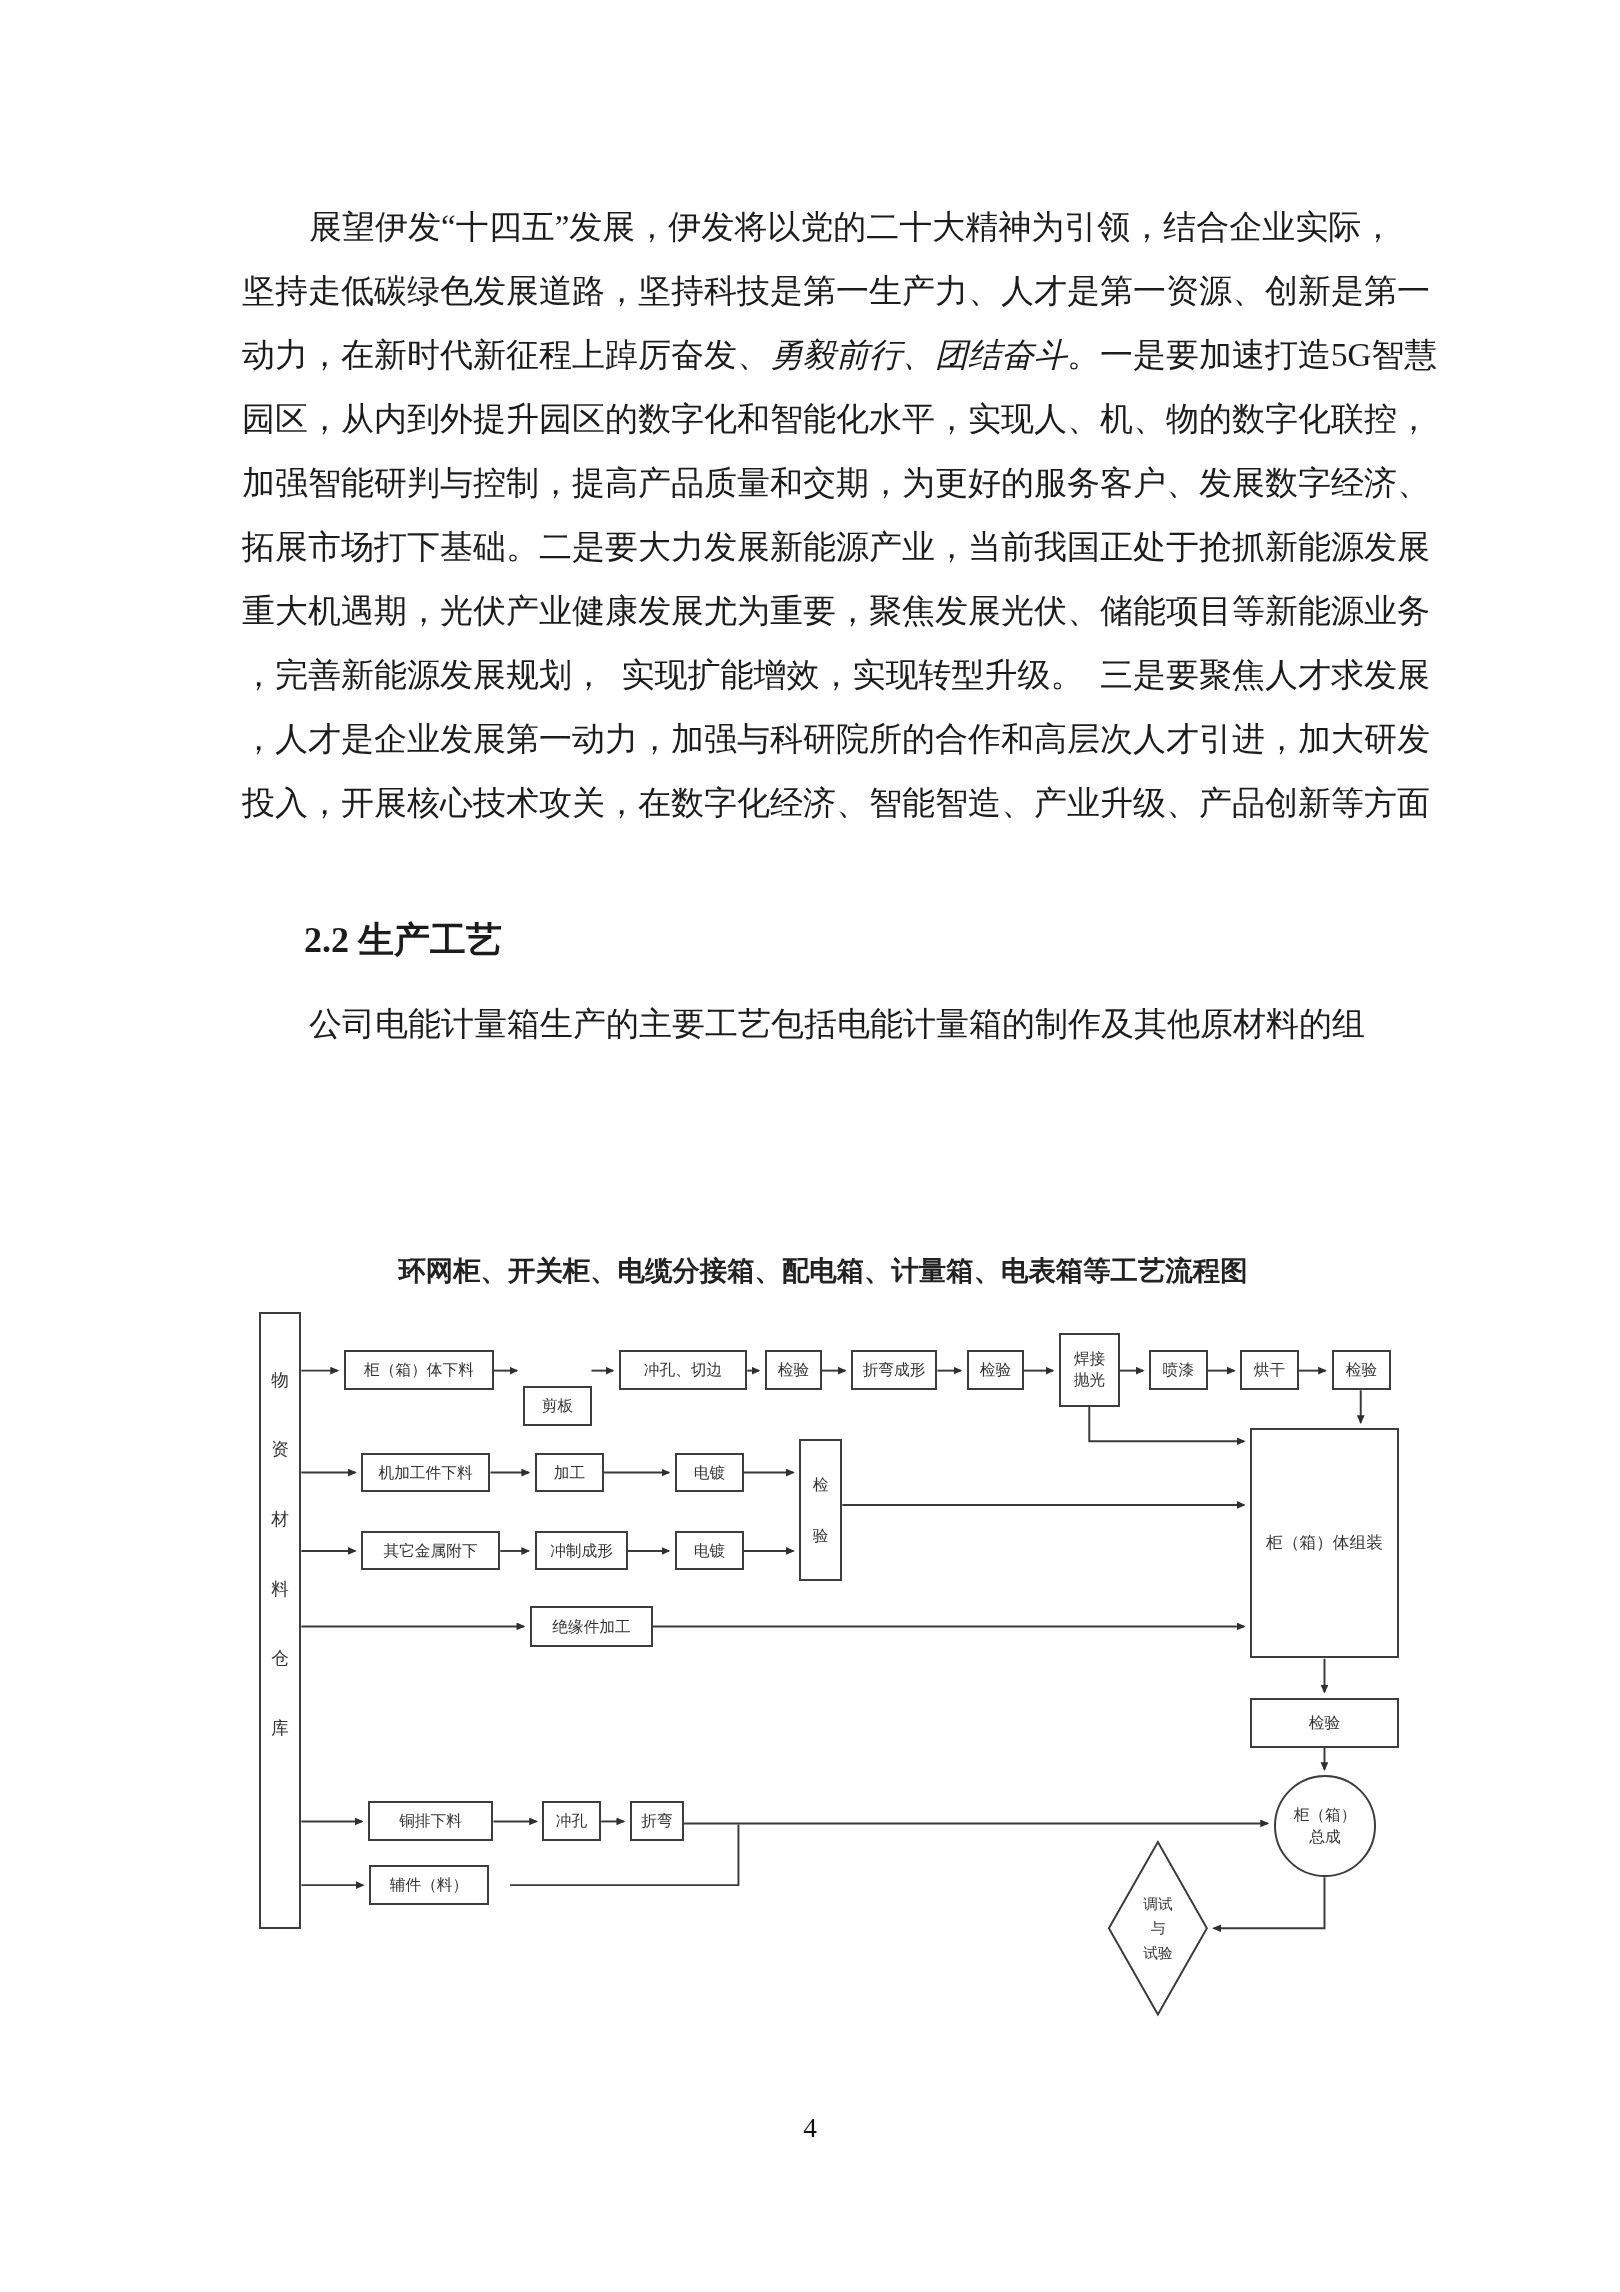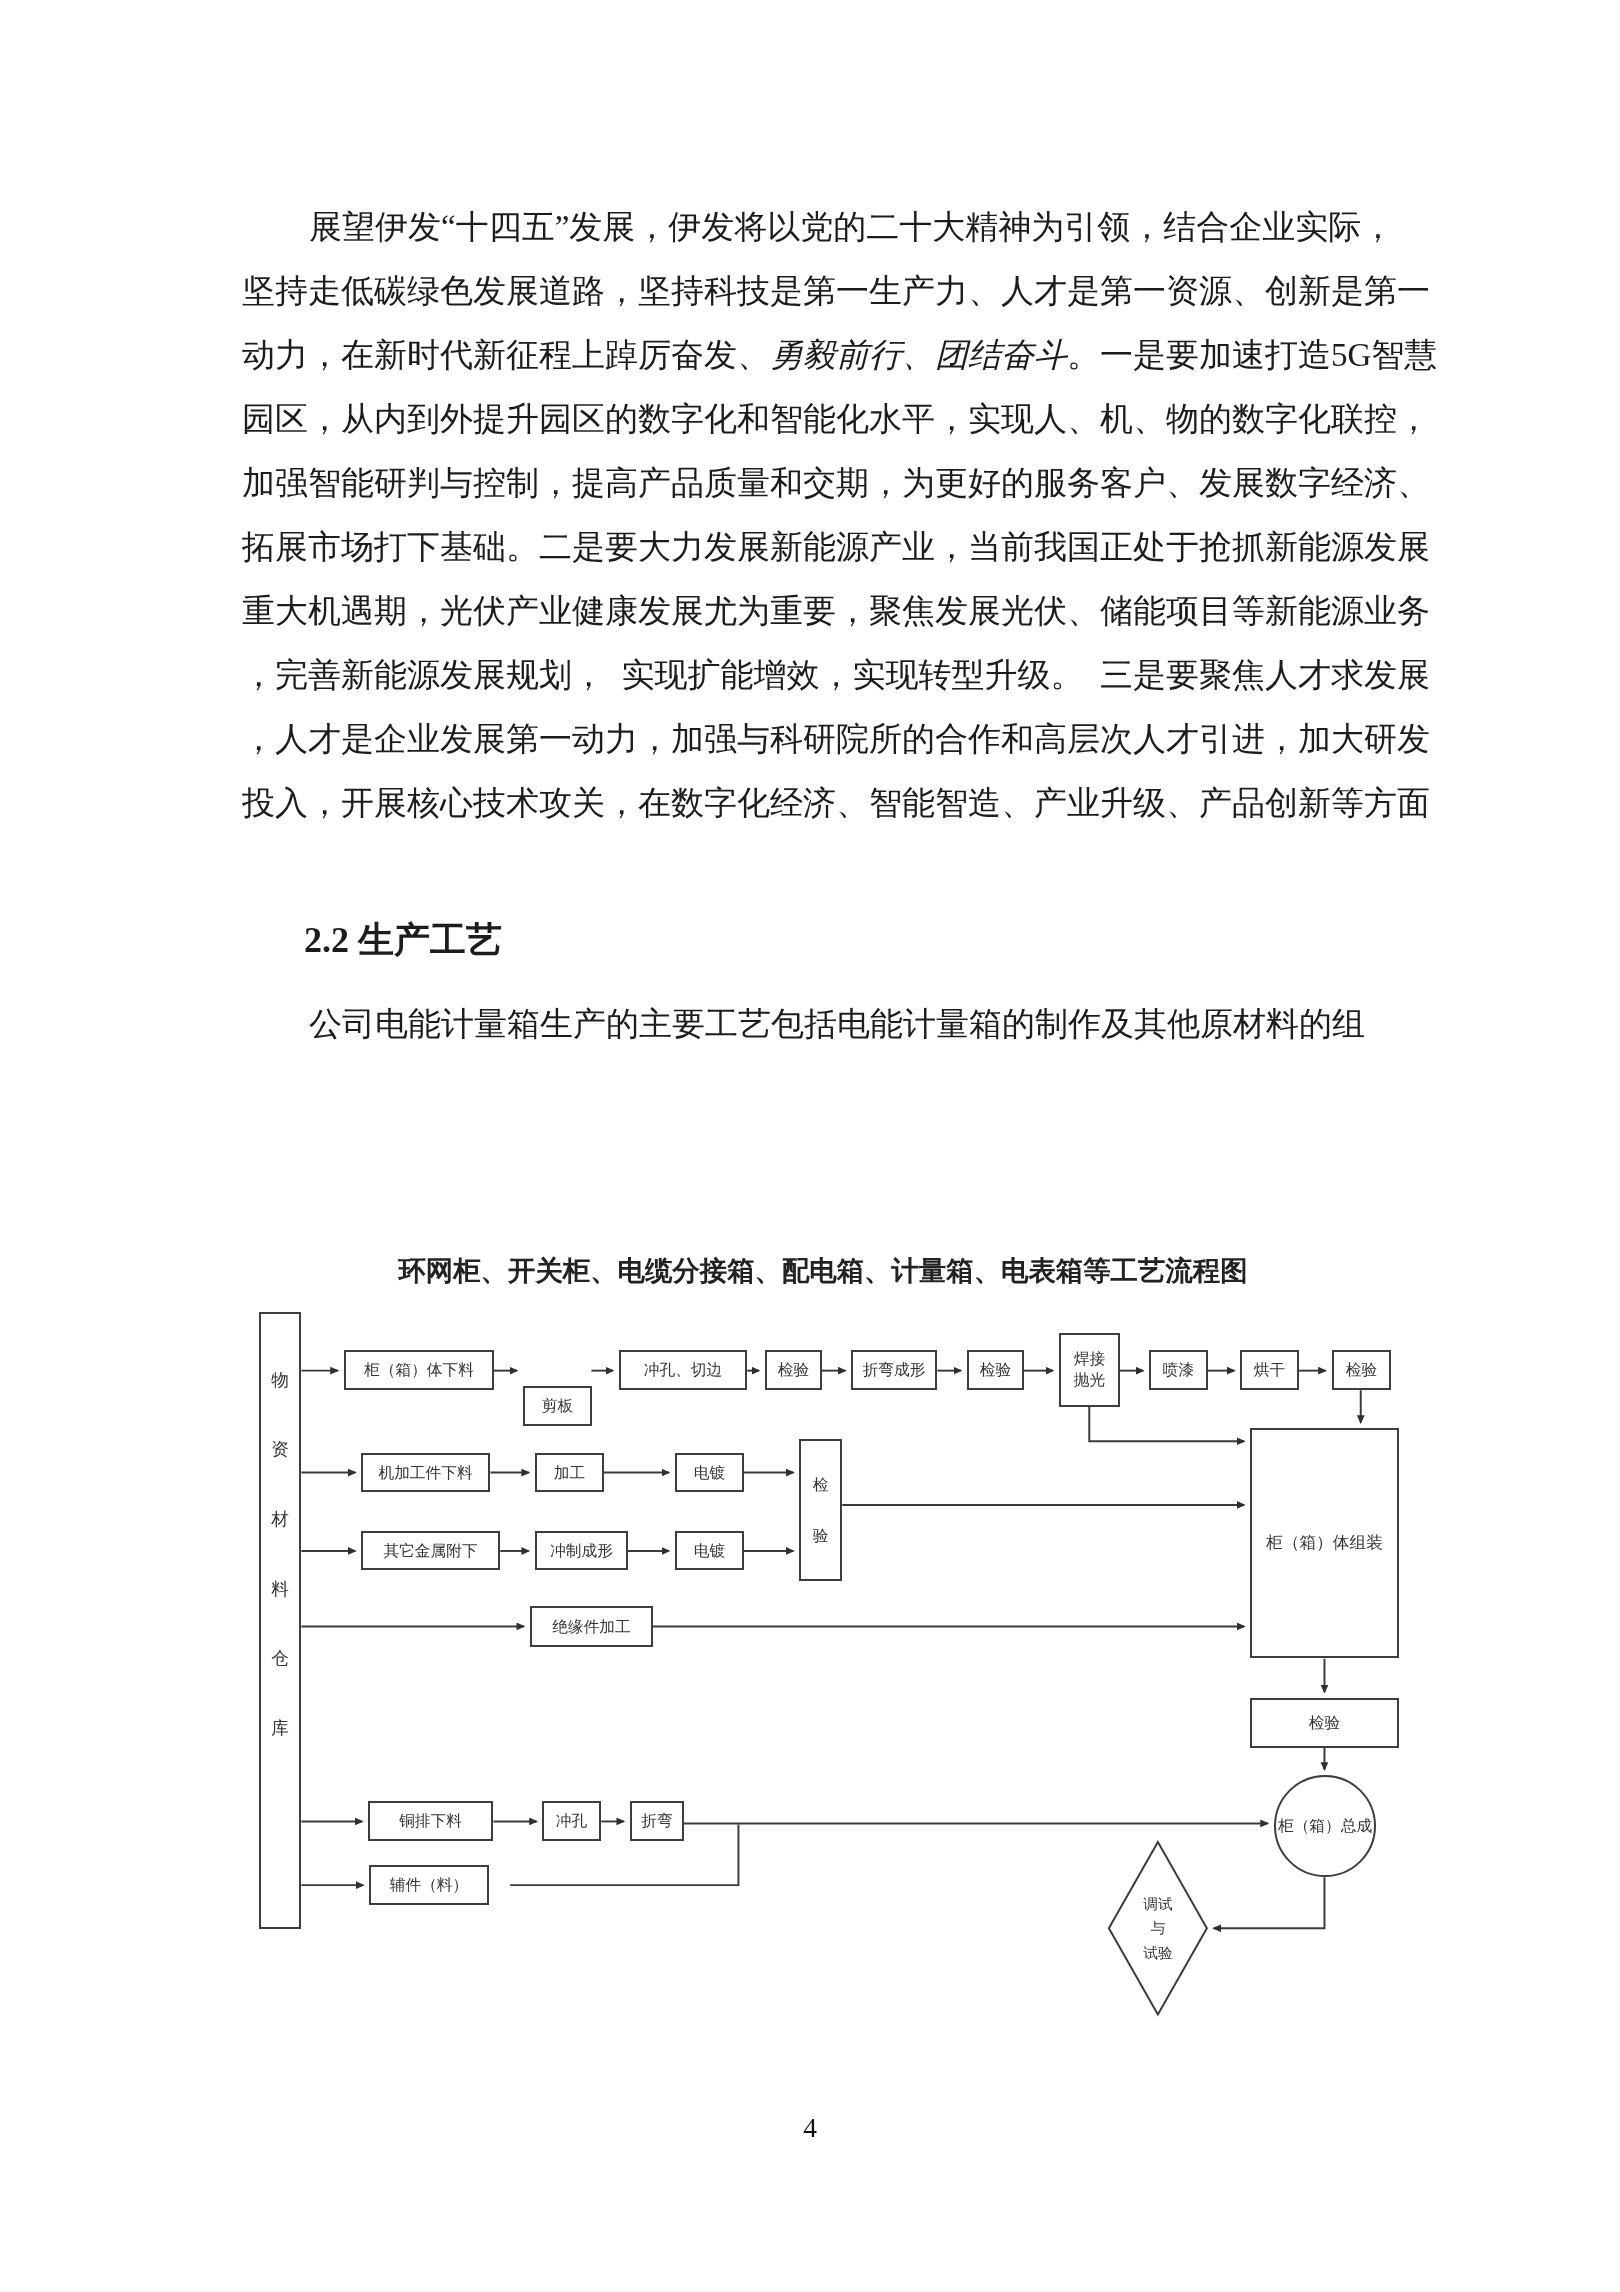--- a/index.html
+++ b/index.html
@@ -40,21 +40,21 @@
     display:flex; align-items:center; justify-content:center;
     font-size:15.7px; color:#333; text-align:center; line-height:19.6px;
     white-space:nowrap;
   }
   .fc-warehouse {
     flex-direction:column; justify-content:space-between;
     padding:57px 0 188px 0; font-size:17.6px;
   }
   .fc-two-line { flex-direction:column; line-height:20.6px; }
   .fc-insp-tall { flex-direction:column; justify-content:space-around; padding:17.6px 0; }
-  .fc-circle { border-radius:50%; flex-direction:row; line-height:22.5px; }
+  .fc-circle { border-radius:50%; flex-direction:column; line-height:22.5px; }
   .fc-diamond-label {
     position:absolute; display:flex; flex-direction:column;
     align-items:center; justify-content:center;
     font-size:14.7px; color:#333; line-height:24.5px; text-align:center;
   }
   .page-number {
     position:absolute; left:0; top:2113px; width:1620px;
     text-align:center; font-size:27.4px; color:#111;
   }
 </style>

